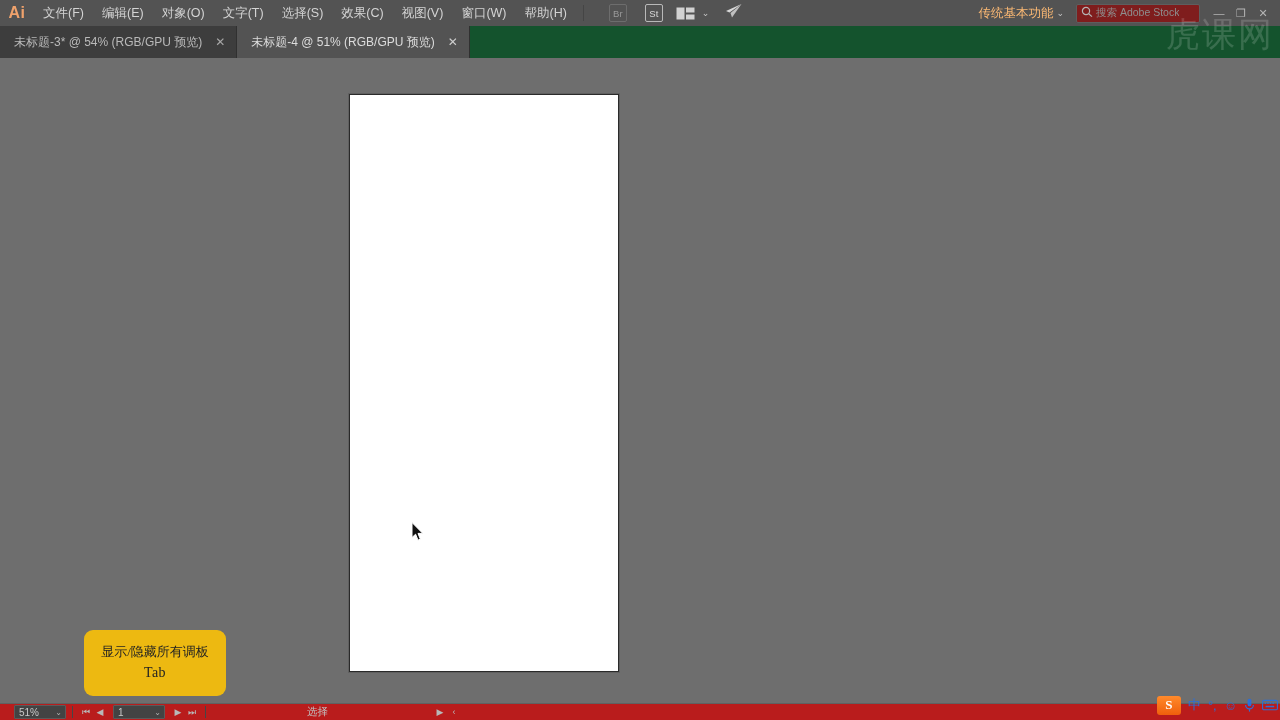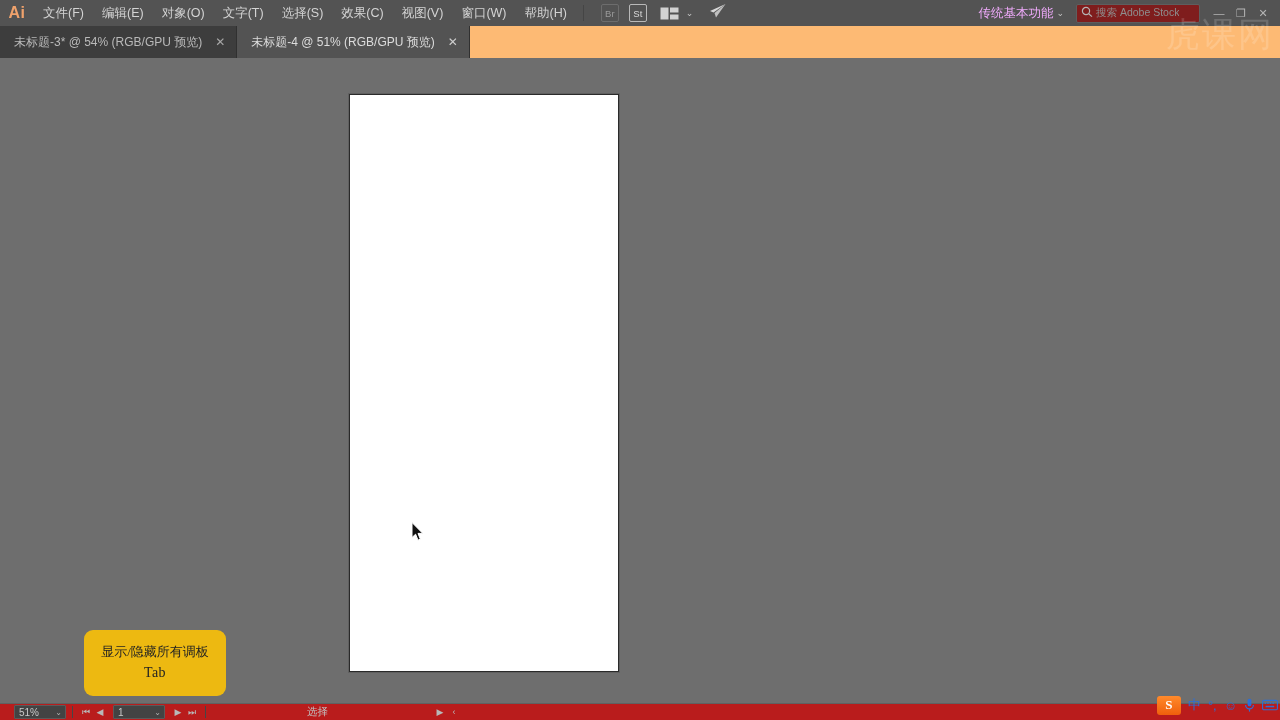--- a/index.html
+++ b/index.html
@@ -24,46 +24,46 @@
   }
   .menu-item{
     height:26px; padding:0 9px; display:flex; align-items:center;
     color:#d4d4d4; font-size:12.5px; white-space:nowrap; cursor:default;
   }
   .mb-sep{ width:1px; height:16px; background:#454545; margin:0 7px; }
 
   .sq-btn{
     width:18px; height:18px; border:1px solid #6d6d6d; border-radius:2px;
     display:flex; align-items:center; justify-content:center;
-    font-size:9.5px; color:#9a9a9a; margin-left:10px;
+    font-size:9.5px; color:#9a9a9a; margin-left:18px;
     font-family:"Liberation Sans",sans-serif;
   }
   .sq-btn.bright{ color:#d9d9d9; border-color:#b9b9b9; }
   .arrange-ico{ margin-left:13px; display:flex; align-items:center; }
   .chev{ margin-left:7px; color:#c6c6c6; font-size:9px; }
   .rocket{ margin-left:14px; }
 
   .spacer{ flex:1 1 auto; }
 
-  .ws-name{ color:#f0abfc; font-size:12.5px; padding-right:3px; }
+  .ws-name{ color:#fdba74; font-size:12.5px; padding-right:3px; }
   .ws-chev{ color:#c6c6c6; font-size:9px; margin-right:12px; }
 
   .searchbox{
     width:124px; height:19px; background:#7f1d1d; border:1px solid #5e5e5e;
     border-radius:2px; display:flex; align-items:center; padding:0 4px; margin-right:8px;
   }
   .search-ph{ color:#8e8e8e; font-size:10.5px; margin-left:3px; white-space:nowrap; overflow:hidden; }
 
   .win-btns{ display:flex; align-items:center; margin-right:6px; }
   .win-btn{ width:22px; height:22px; display:flex; align-items:center; justify-content:center; color:#b5b5b5; font-size:11px; }
 
   
   .tabbar{
     position:absolute; left:0; top:26px; width:1280px; height:32px;
-    background:#fdba74; display:flex; align-items:flex-end;
+    background:#14532d; display:flex; align-items:flex-end;
   }
   .tab{
     height:32px; display:flex; align-items:center; padding:0 10px 0 14px;
     font-size:12px; color:#b9b9b9; background:#3d3d3d;
     border-right:1px solid #303030; white-space:nowrap; cursor:default;
   }
   .tab.active{ background:#535353; color:#dcdcdc; }
   .tab .tlabel{ margin-right:12px; }
   .tab .tclose{ font-size:12px; color:#a8a8a8; width:12px; text-align:center; }
   .tab.active .tclose{ color:#cfcfcf; }

